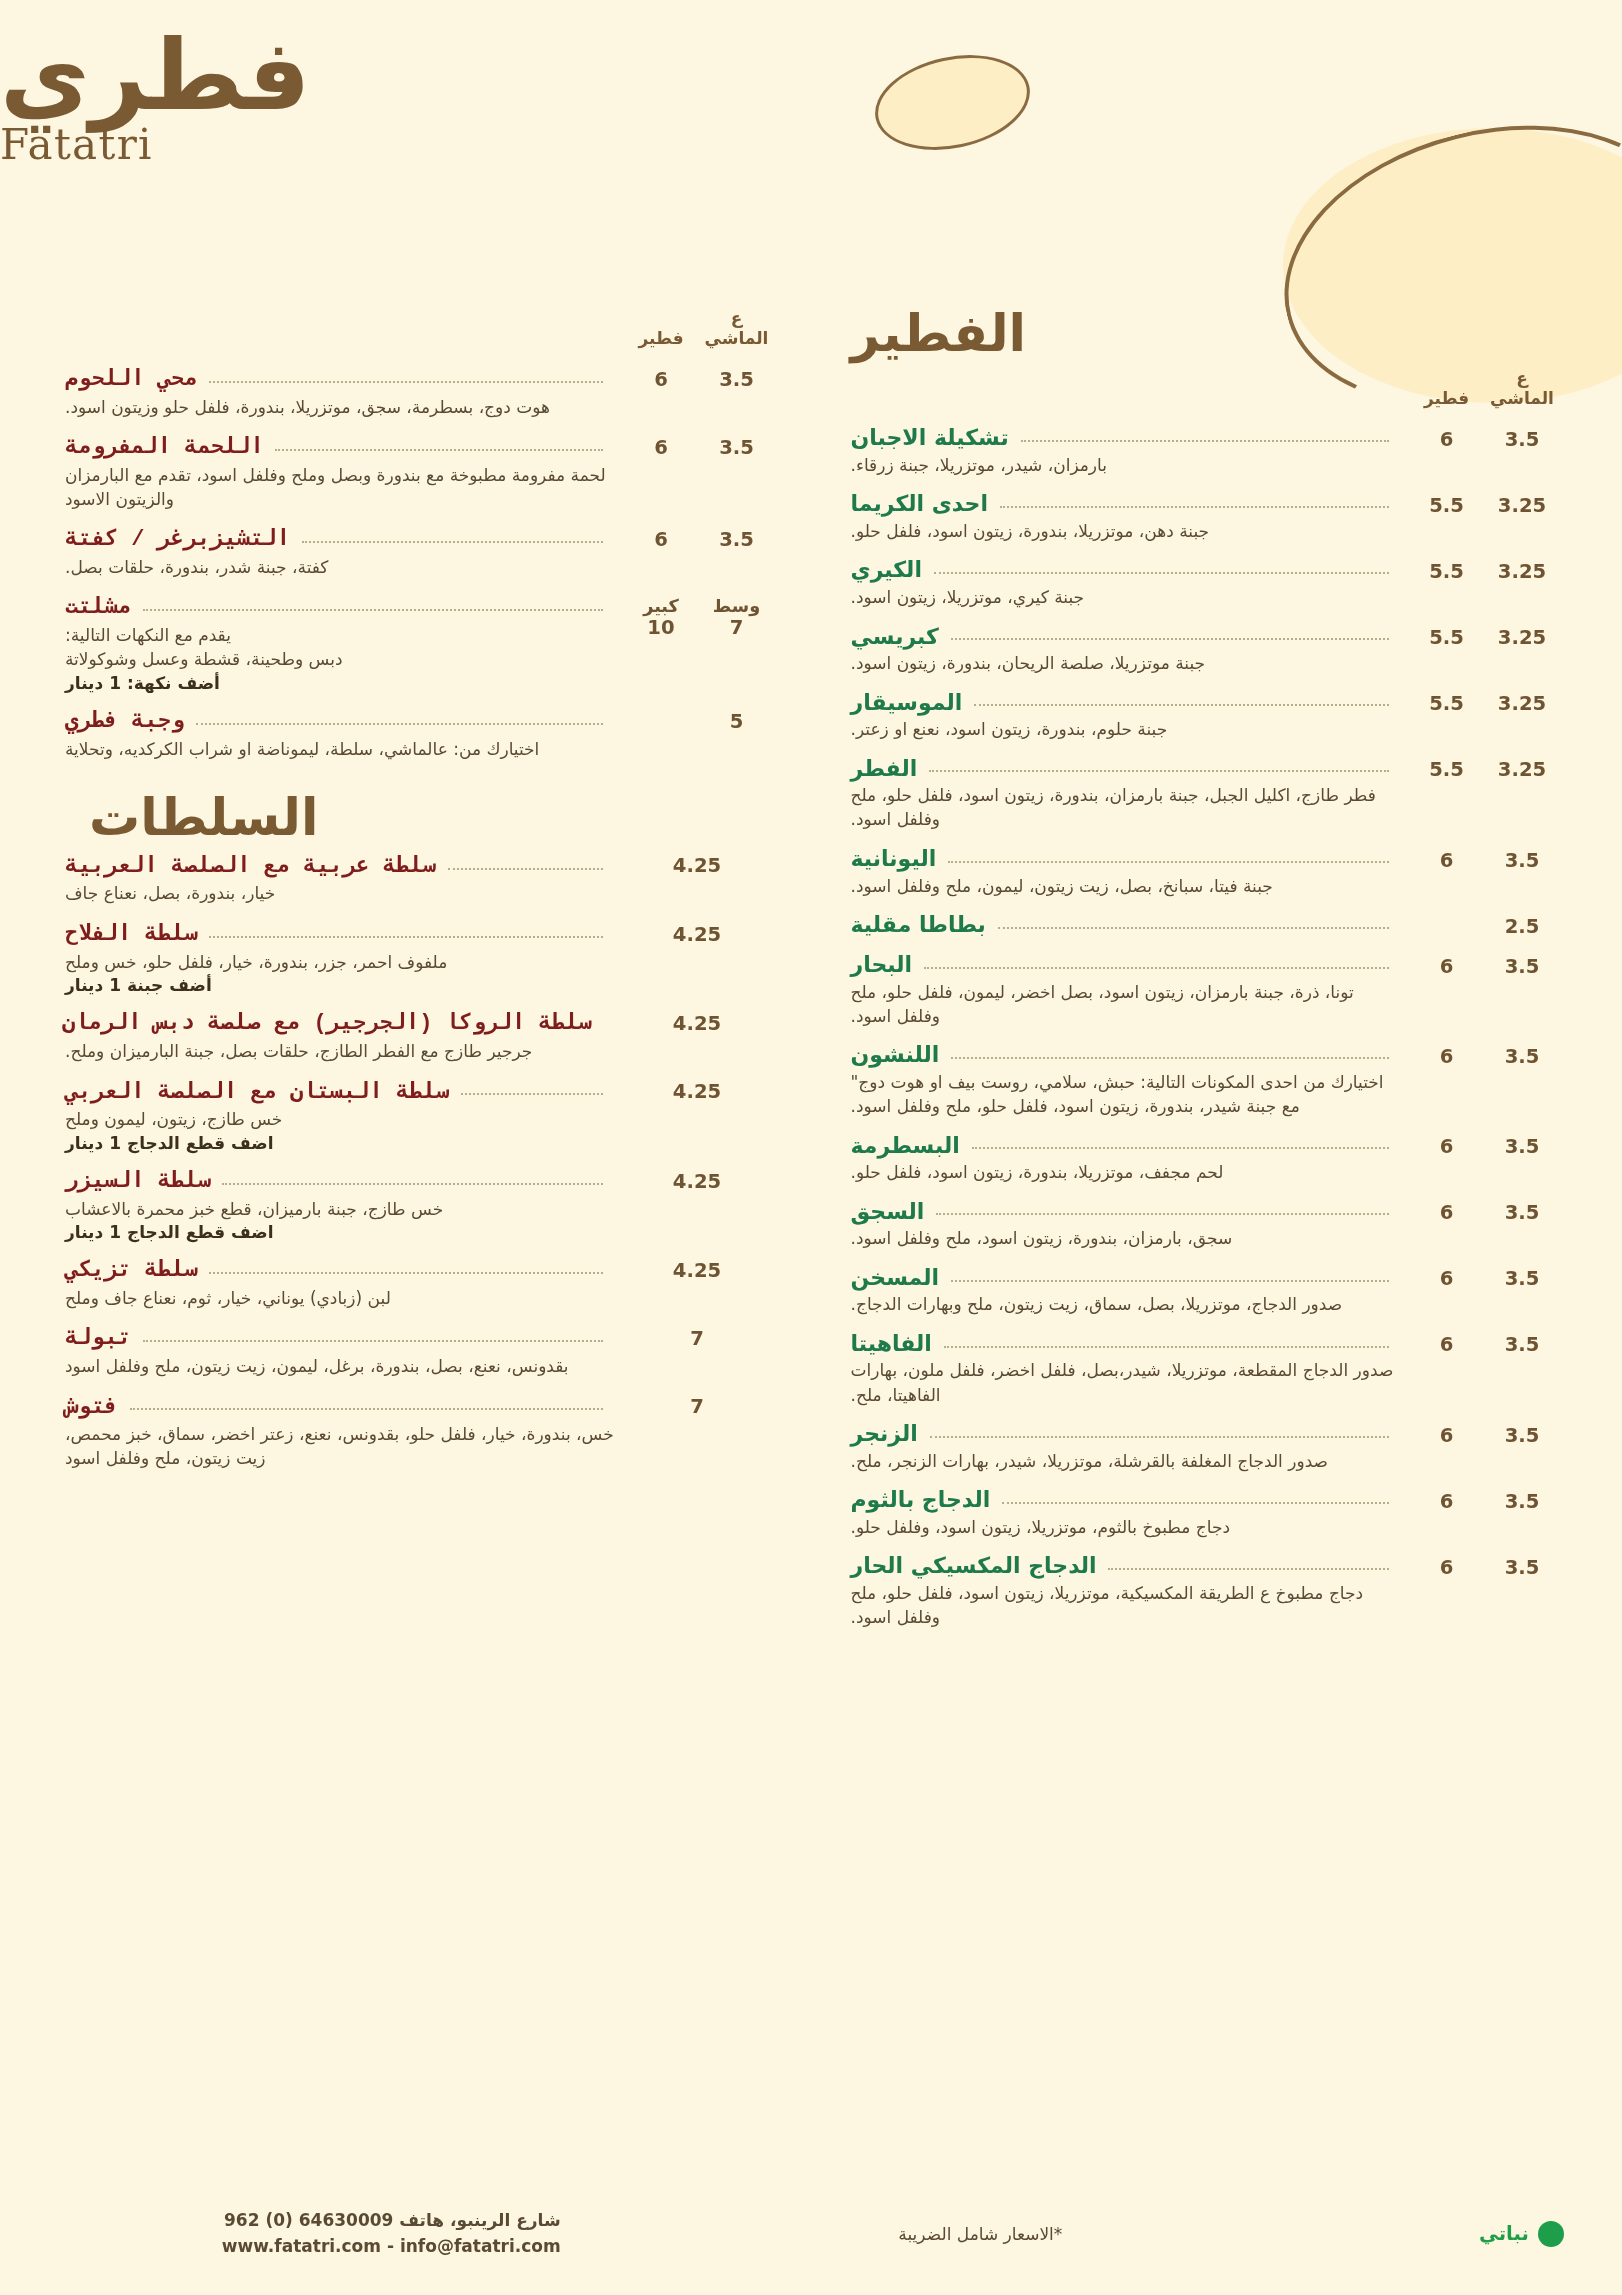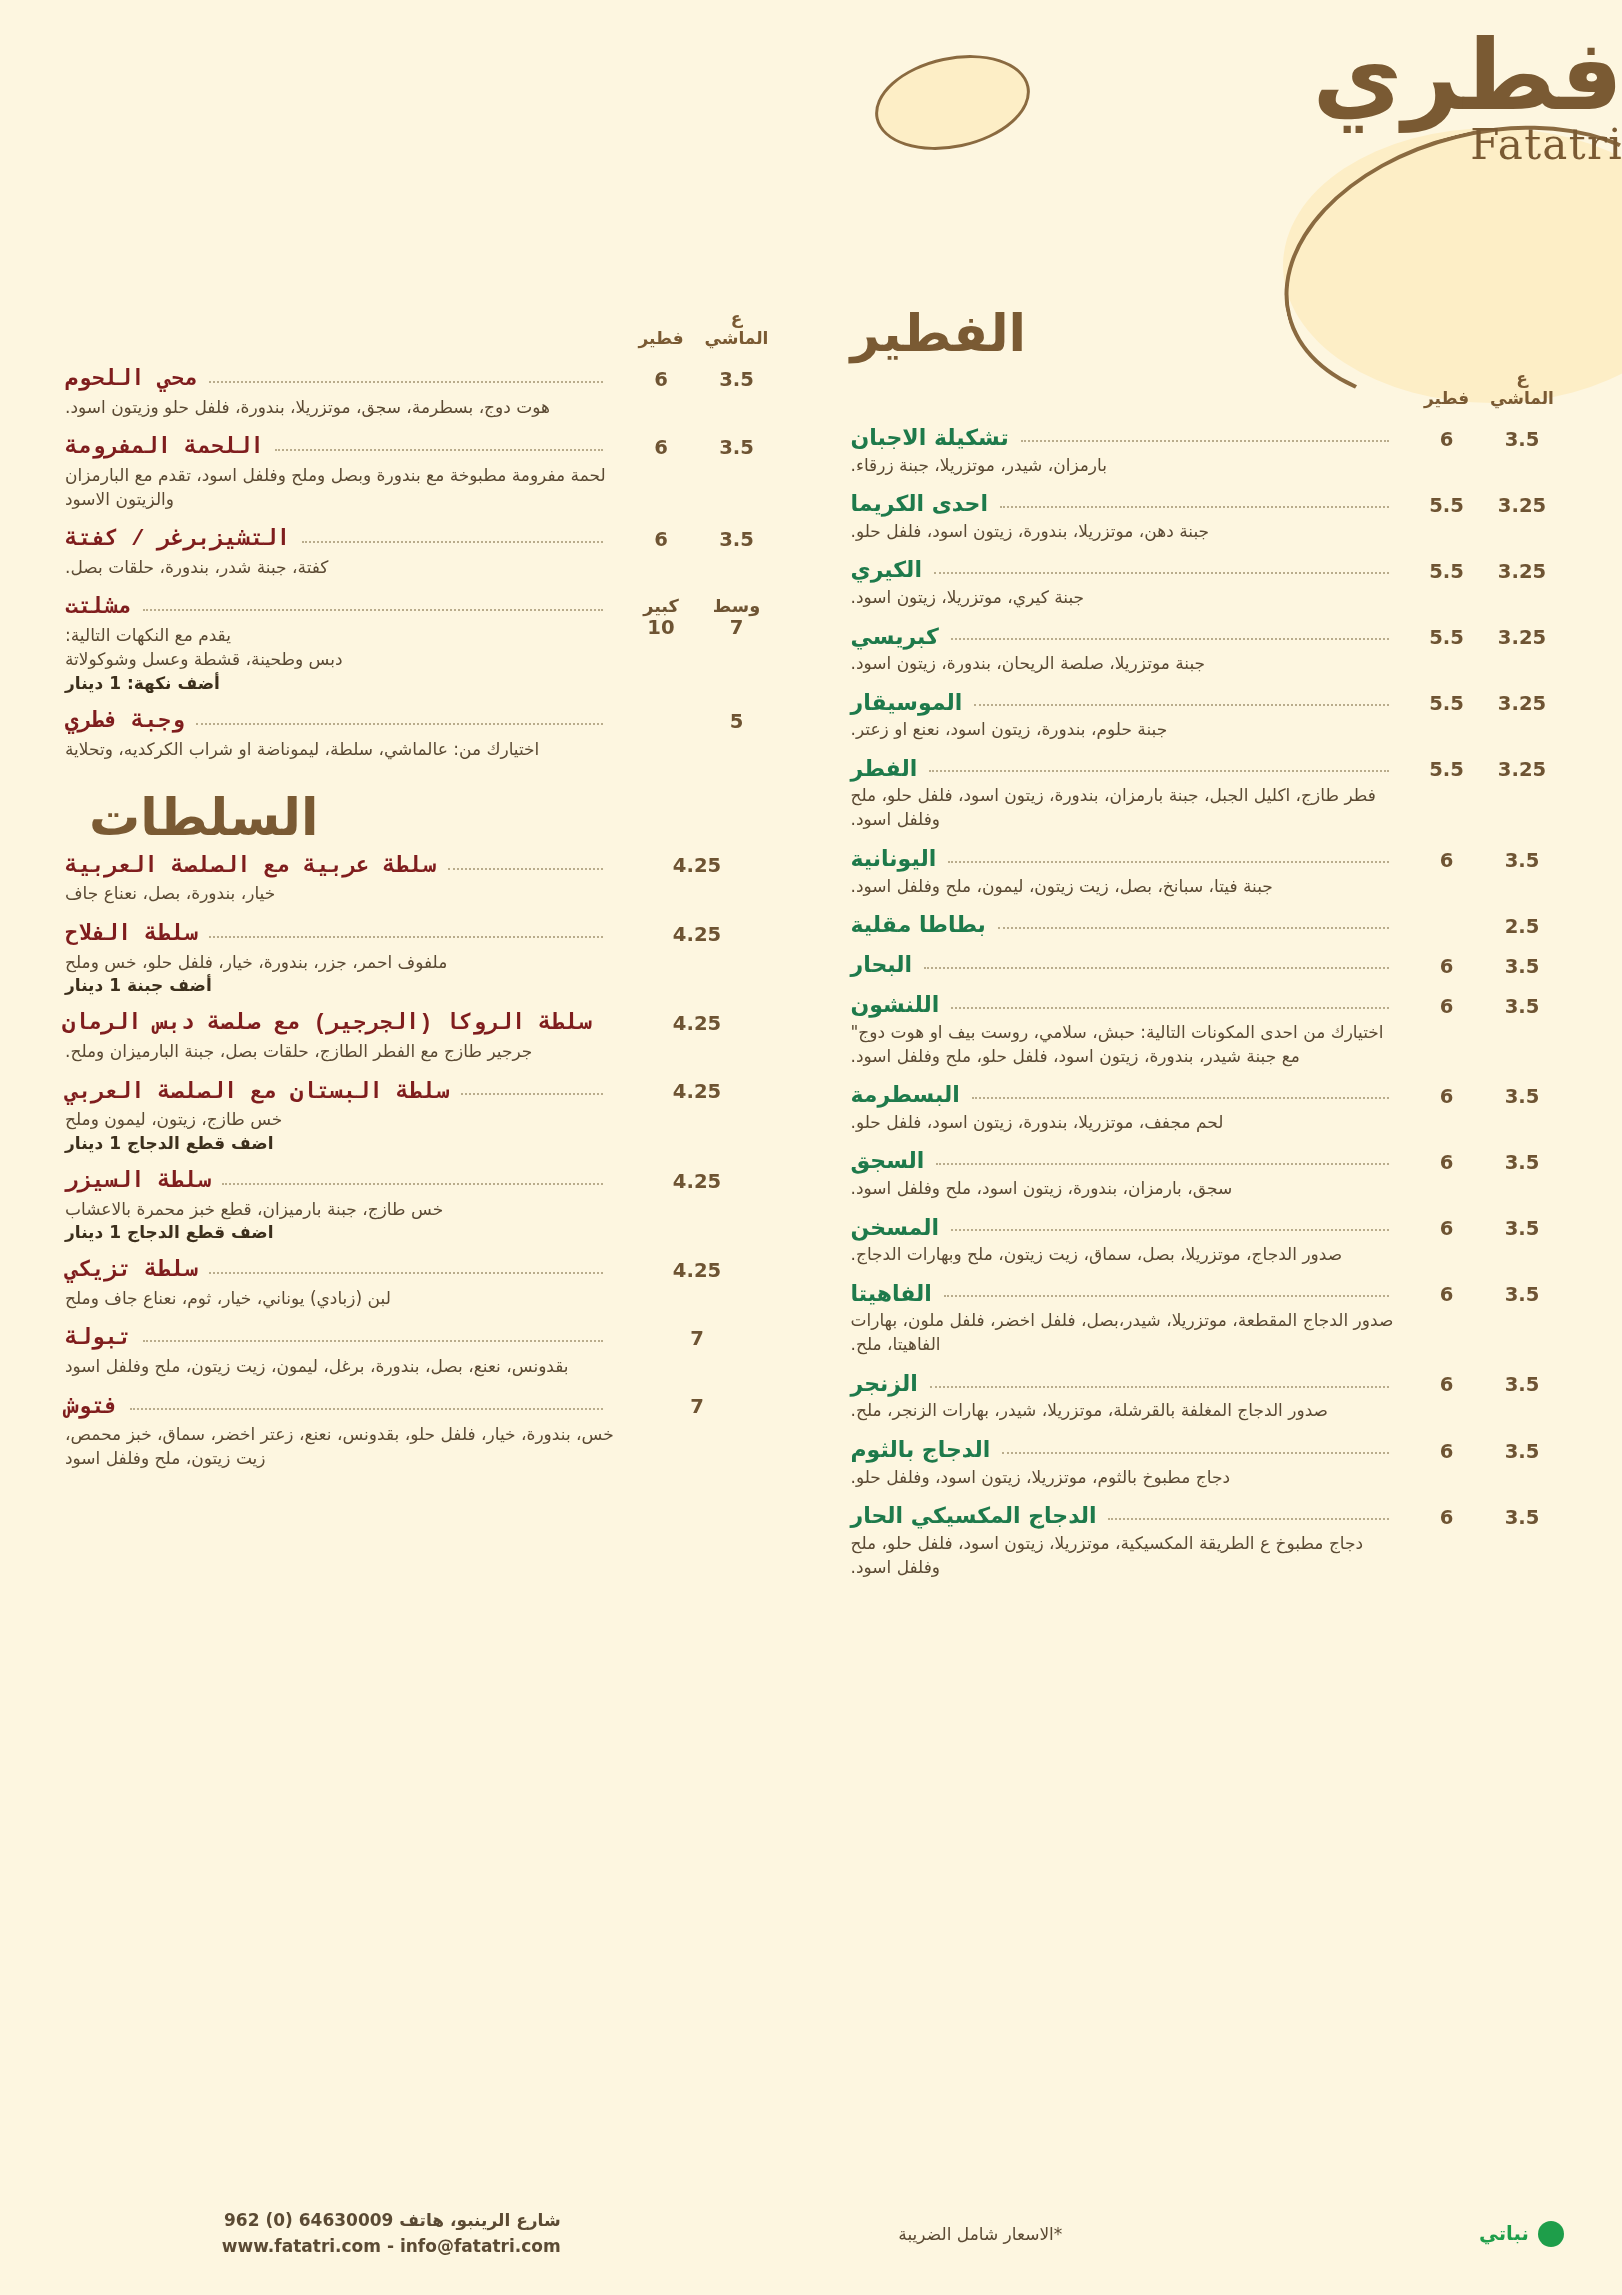--- a/index.html
+++ b/index.html
@@ -21,21 +21,21 @@
     position:absolute;top:131px;right:-72px;
     width:406px;height:262px;border-radius:50%;
     border:4.6px solid #8a6a40;
     border-color:#8a6a40 transparent transparent #8a6a40;
     transform:rotate(-14deg);
     z-index:1;
   }
   
   .logo-wrap{
     position:absolute;top:26px;left:0;right:0;
-    display:flex;flex-direction:column;align-items:flex-start;
+    display:flex;flex-direction:column;align-items:flex-end;
     z-index:5;
   }
   .logo-ar{
     font-size:98px;color:#7a5a33;line-height:1;
     font-weight:bold;letter-spacing:-2.6px;
     font-family:"DejaVu Sans","Liberation Sans",sans-serif;
   }
   .logo-blob{
     position:absolute;top:31px;left:calc(50% + 62px);
     width:151px;height:85px;border-radius:50%;
@@ -285,20 +285,21 @@
             </div>
             <div class="price-col wide">
               <div class="price wide">6</div>
             </div>
           </div>
           <div class="item-body">
             <div class="name-row">
               <div class="dots"></div>
               <div class="iname">البحار</div>
             </div>
+            <div class="idesc" style="white-space: pre-line;">تونا، ذرة، جبنة بارمزان، زيتون اسود، بصل اخضر، ليمون، فلفل حلو، ملح وفلفل اسود.</div>
           </div>
         </div>
         <div class="item">
           <div class="prices">
             <div class="price-col">
               <div class="price">3.5</div>
             </div>
             <div class="price-col wide">
               <div class="price wide">6</div>
             </div>

